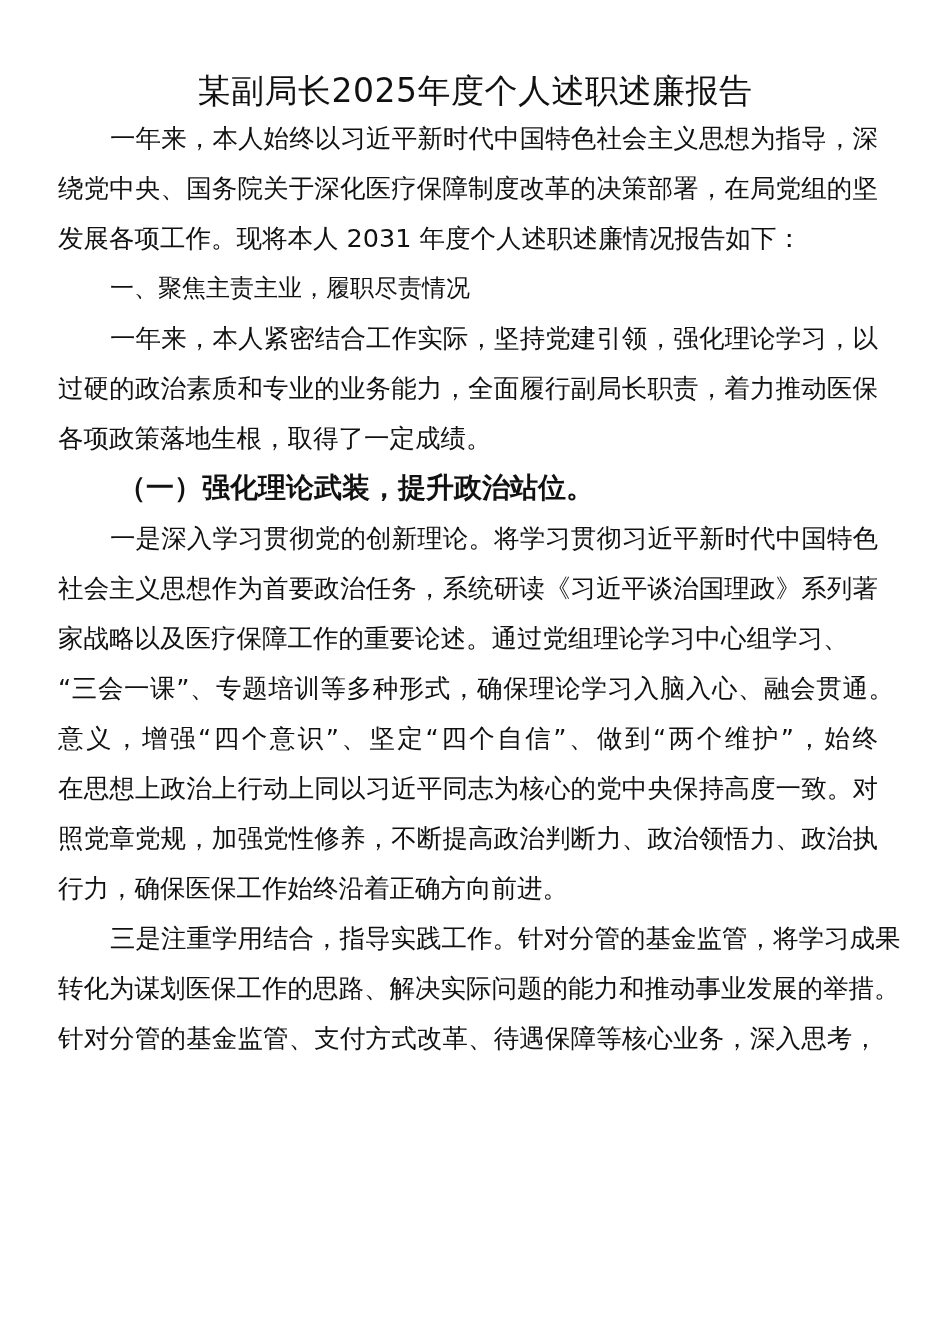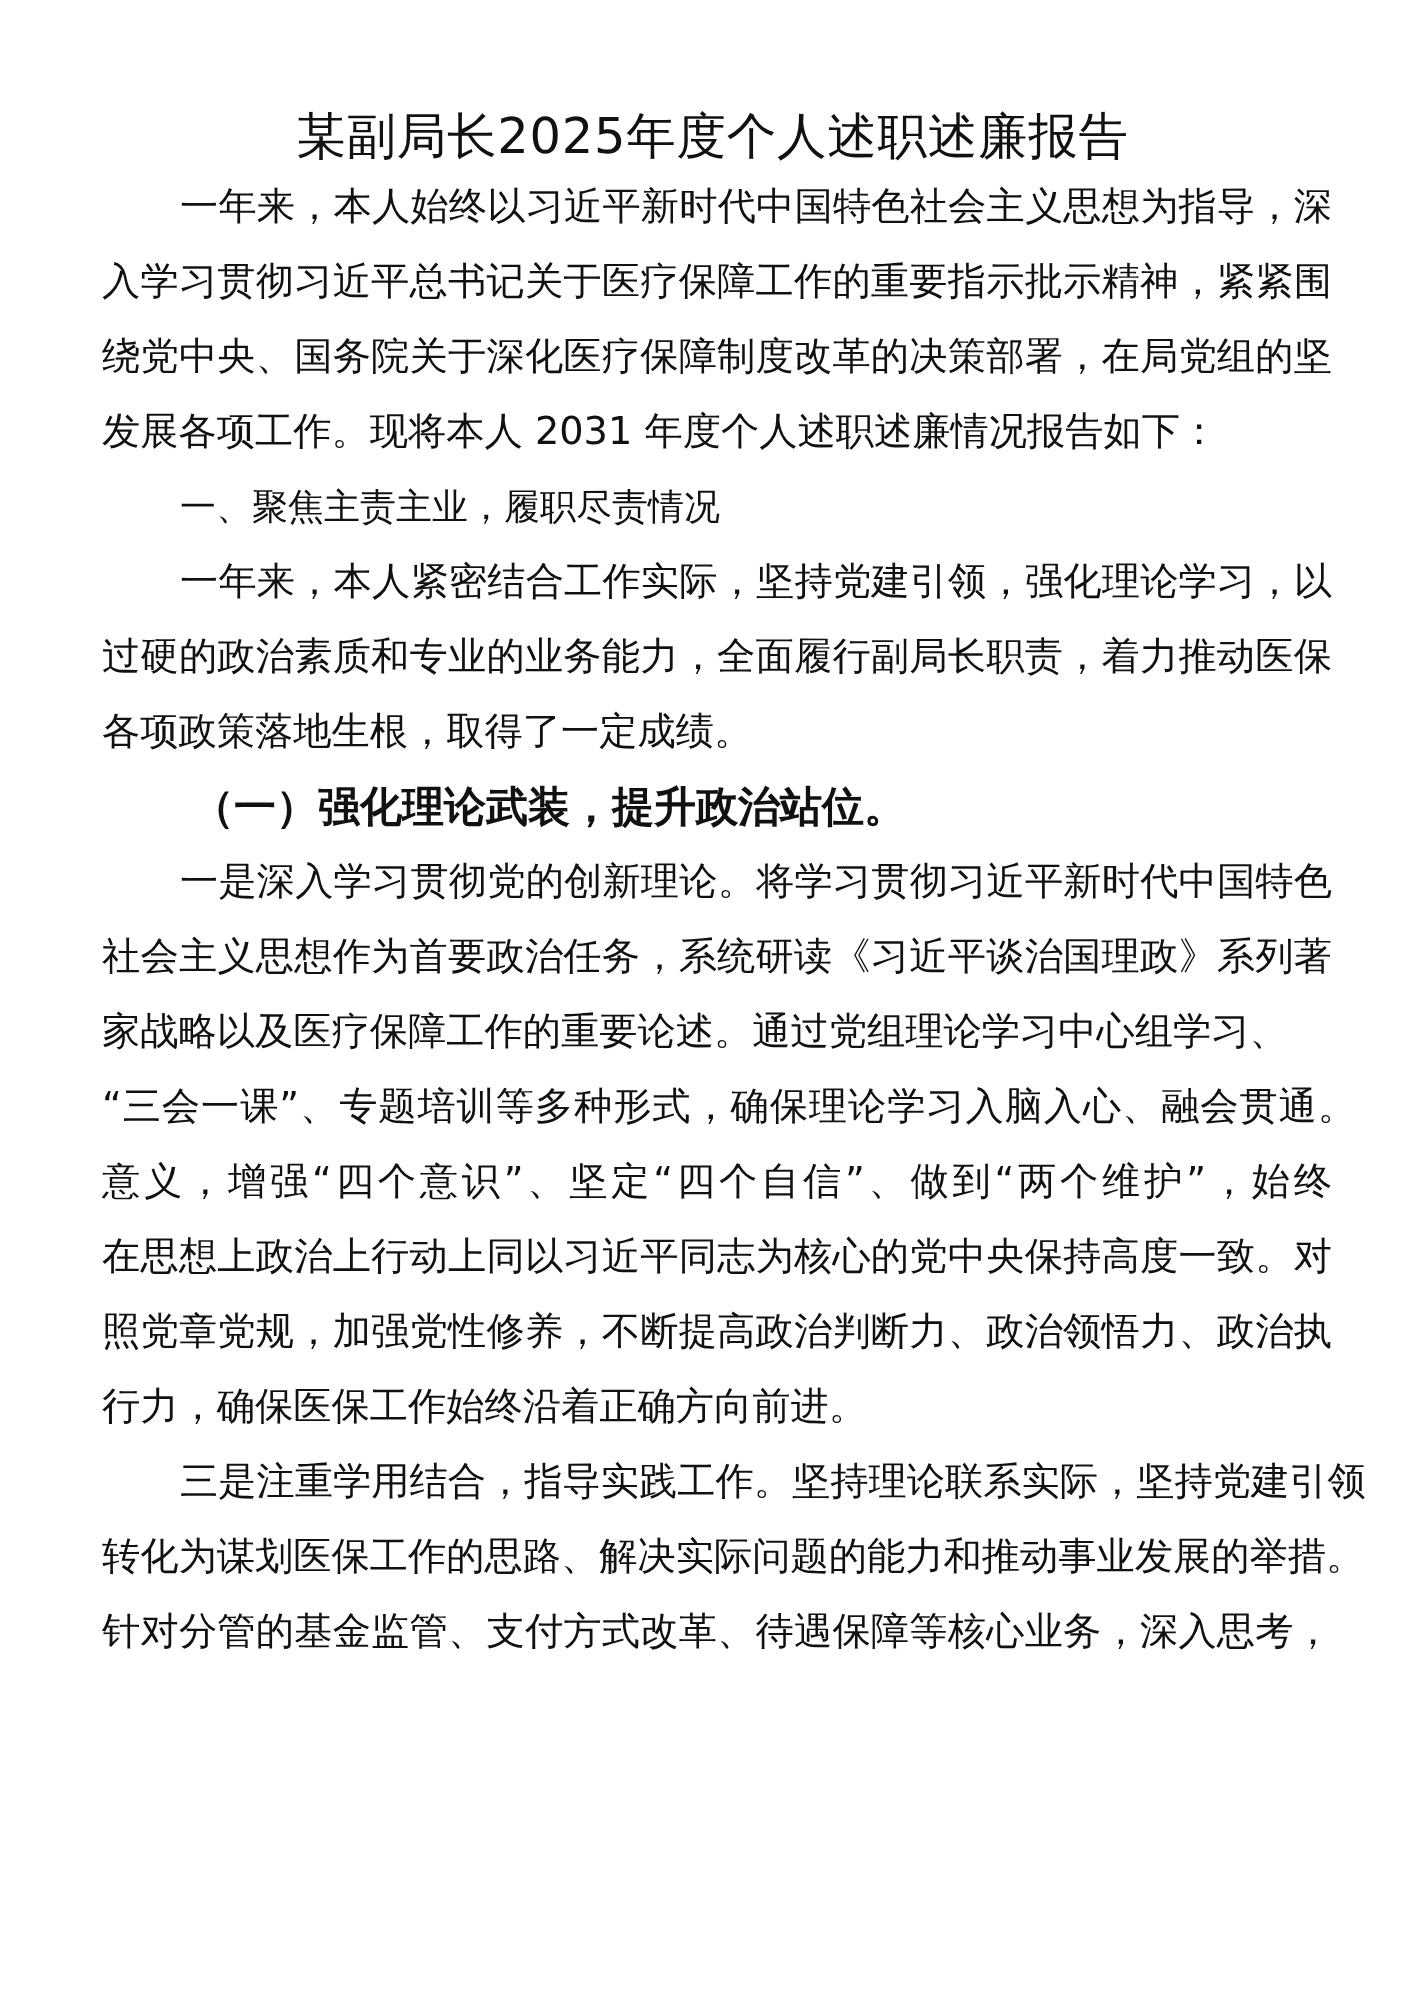--- a/index.html
+++ b/index.html
@@ -8,52 +8,51 @@
       position: absolute; left: 0; top: 0; width: 950px; height: 988px;
       background: #ffffff; color: #111111;
       font-family: "DejaVu Sans", "Liberation Sans", sans-serif;
     }
     .title {
       position: absolute; left: 0; top: 66px; width: 950px;
       text-align: center; font-size: 33px; line-height: 50px; letter-spacing: 0.5px;
       color: #111;
     }
     .body {
-      position: absolute; left: 58px; top: 113px; width: 820px; margin-left: 10px;
+      position: absolute; left: 58px; top: 113px; width: 820px;
     }
     .line {
       height: 50px; line-height: 50px; font-size: 25.5px; white-space: nowrap;
       text-align: justify; text-align-last: justify; color: #111;
     }
     .line.last { text-align-last: left; }
     .line.indent { padding-left: 52px; }
     .line.h1 { text-align-last: left; font-size: 24px; }
     .line.h2 { text-align-last: left; font-weight: bold; padding-left: 60px; font-size: 28px; }
     .line.overflow { width: 836px; }
   </style>
 </head>
 <body>
 
 <div class="page">
   <div class="title">某副局长2025年度个人述职述廉报告</div>
   <div class="body">
     <div class="line indent">一年来，本人始终以习近平新时代中国特色社会主义思想为指导，深</div>
-    <div class="line">入学习贯彻习近平总书记关于医疗保障工作的重要指示批示精神，紧紧围</div>
     <div class="line">绕党中央、国务院关于深化医疗保障制度改革的决策部署，在局党组的坚</div>
     <div class="line last">发展各项工作。现将本人 2031 年度个人述职述廉情况报告如下：</div>
     <div class="line h1 indent">一、聚焦主责主业，履职尽责情况</div>
     <div class="line indent">一年来，本人紧密结合工作实际，坚持党建引领，强化理论学习，以</div>
     <div class="line">过硬的政治素质和专业的业务能力，全面履行副局长职责，着力推动医保</div>
     <div class="line last">各项政策落地生根，取得了一定成绩。</div>
     <div class="line h2">（一）强化理论武装，提升政治站位。</div>
     <div class="line indent">一是深入学习贯彻党的创新理论。将学习贯彻习近平新时代中国特色</div>
     <div class="line">社会主义思想作为首要政治任务，系统研读《习近平谈治国理政》系列著</div>
     <div class="line last">家战略以及医疗保障工作的重要论述。通过党组理论学习中心组学习、</div>
     <div class="line overflow">“三会一课”、专题培训等多种形式，确保理论学习入脑入心、融会贯通。</div>
     <div class="line">意义，增强“四个意识”、坚定“四个自信”、做到“两个维护”，始终</div>
     <div class="line">在思想上政治上行动上同以习近平同志为核心的党中央保持高度一致。对</div>
     <div class="line">照党章党规，加强党性修养，不断提高政治判断力、政治领悟力、政治执</div>
     <div class="line last">行力，确保医保工作始终沿着正确方向前进。</div>
-    <div class="line indent">三是注重学用结合，指导实践工作。坚持理论联系实际，坚持党建引领</div>
+    <div class="line indent">三是注重学用结合，指导实践工作。针对分管的基金监管，将学习成果</div>
     <div class="line overflow">转化为谋划医保工作的思路、解决实际问题的能力和推动事业发展的举措。</div>
     <div class="line">针对分管的基金监管、支付方式改革、待遇保障等核心业务，深入思考，</div>
   </div>
 </div>
 
 </body></html>

